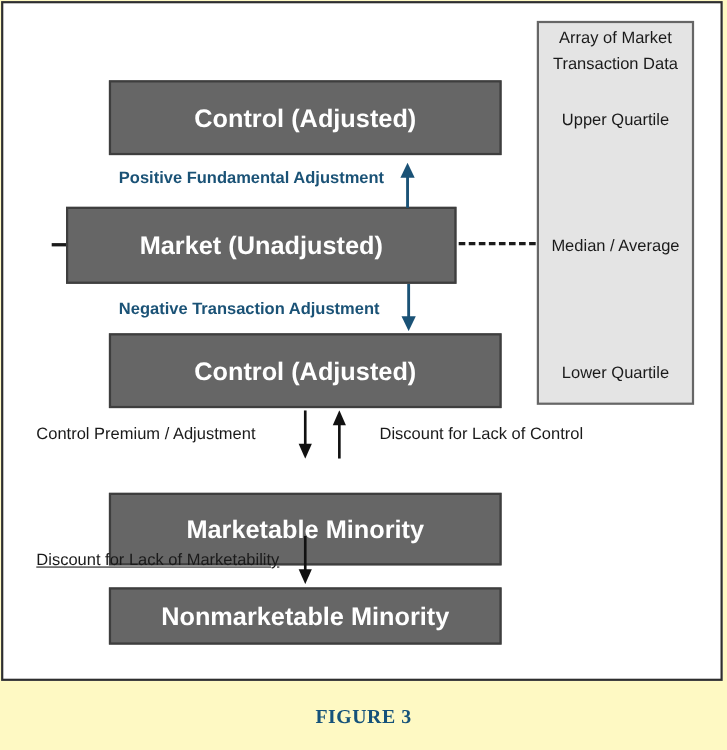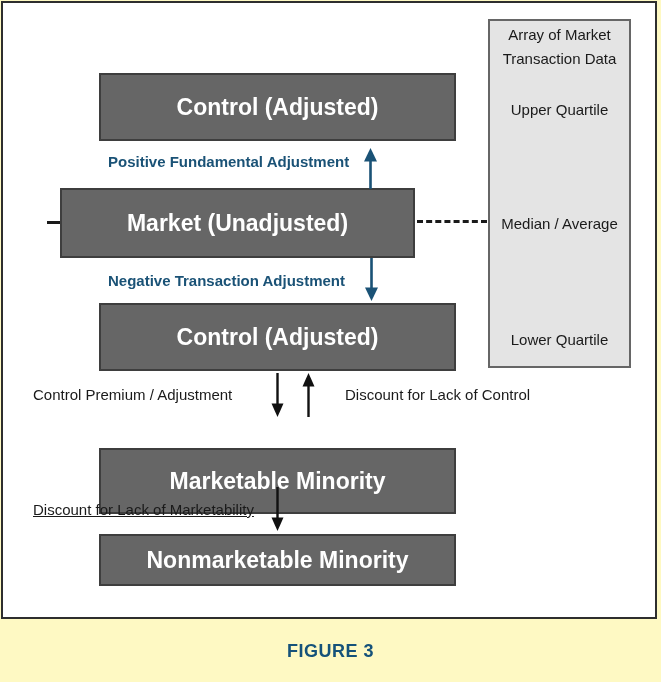--- a/index.html
+++ b/index.html
@@ -117,20 +117,21 @@
   .caption {
     position: absolute;
     left: 0;
     top: 641px;
     width: 661px;
     text-align: center;
     font-size: 18px;
     font-weight: bold;
     color: #15527a;
     letter-spacing: 0.5px;
+    font-family: Liberation Serif, serif;
   }
 </style>
 </head>
 <body>
 
 <div class="canvas">
 
   <div class="frame"></div>
 
   <div class="panel">

